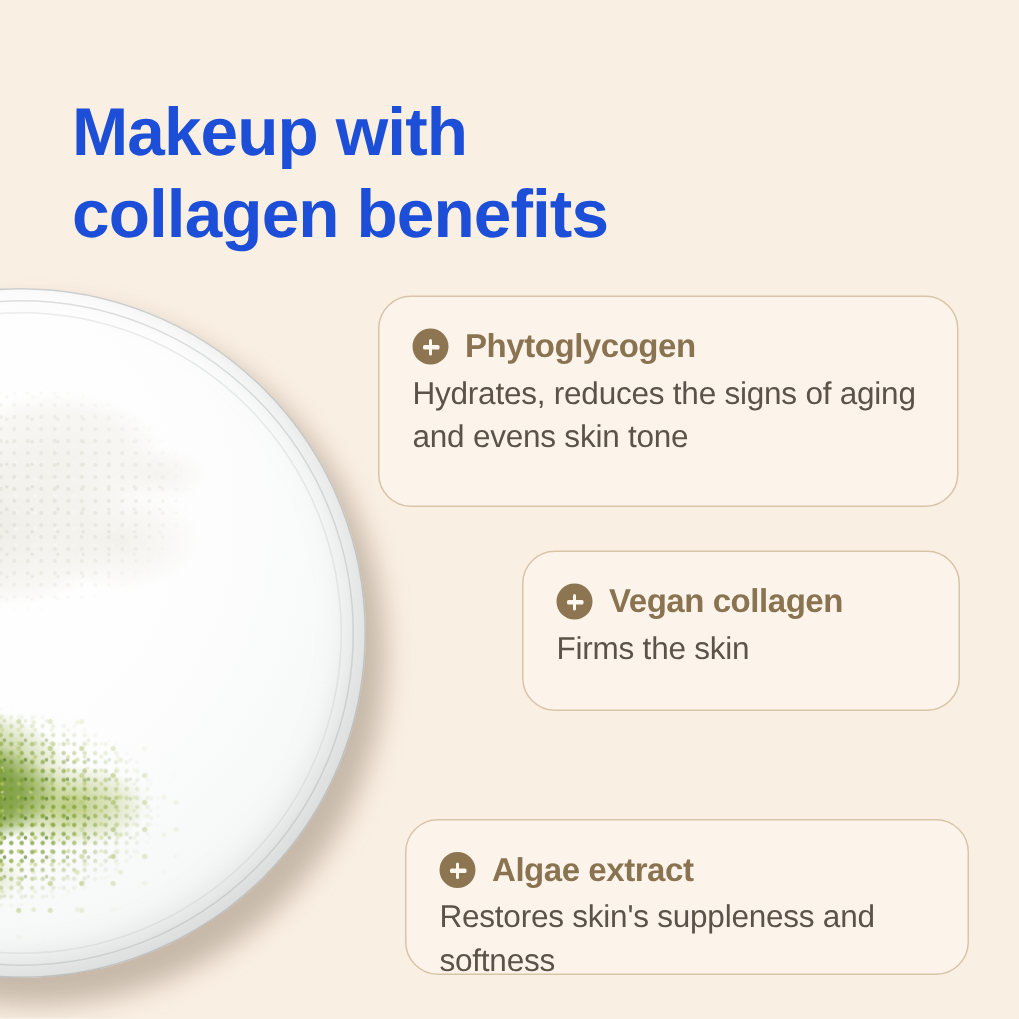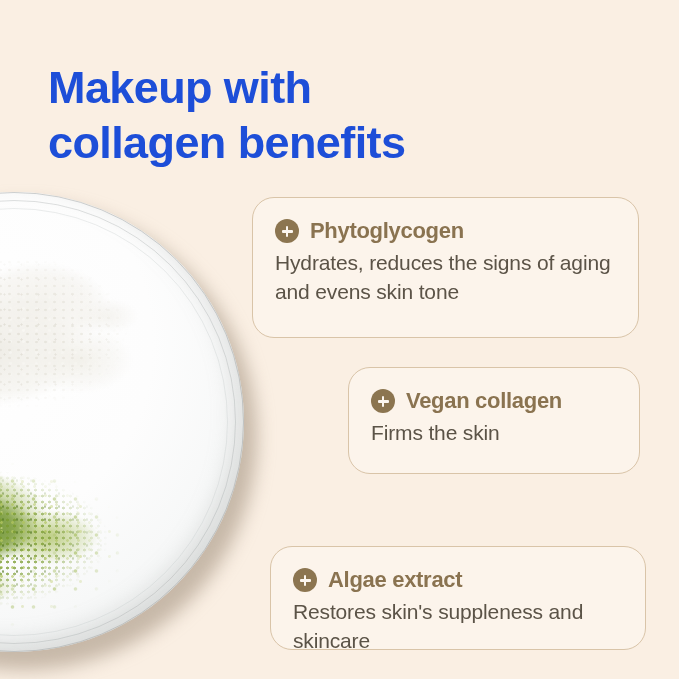--- a/index.html
+++ b/index.html
@@ -291,17 +291,17 @@
       <div class="card-desc">Firms the skin</div>
     </div>
   </div>
 
   <div class="card card-3">
     <div class="card-inner">
       <div class="card-title-row">
         <span class="plus-badge"></span>
         <span class="card-title">Algae extract</span>
       </div>
-      <div class="card-desc">Restores skin's suppleness and skincare</div>
+      <div class="card-desc">Restores skin's suppleness and softness</div>
     </div>
   </div>
 
 </div>
 
 </body></html>

